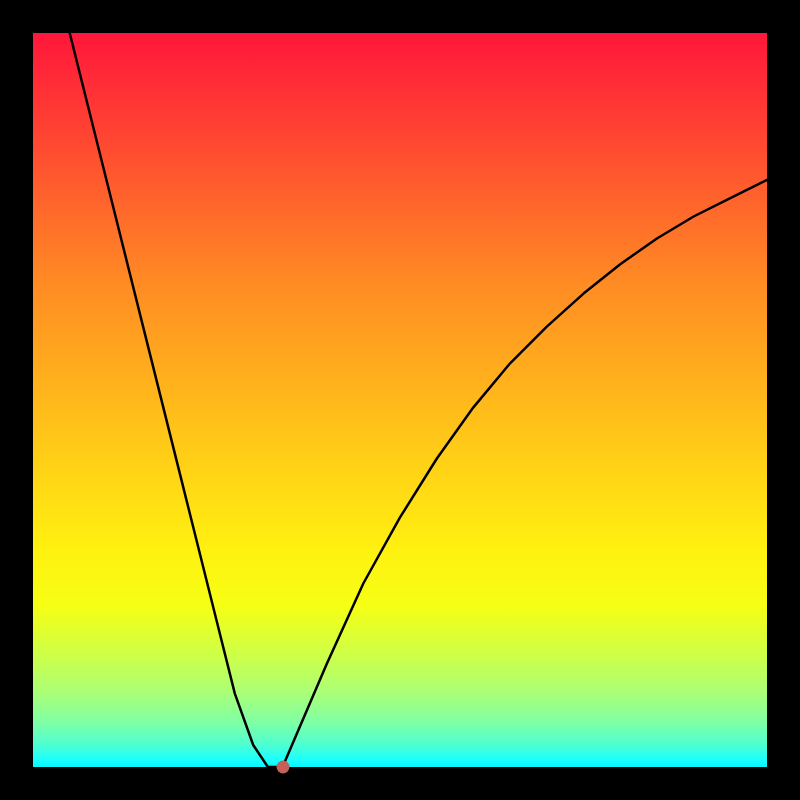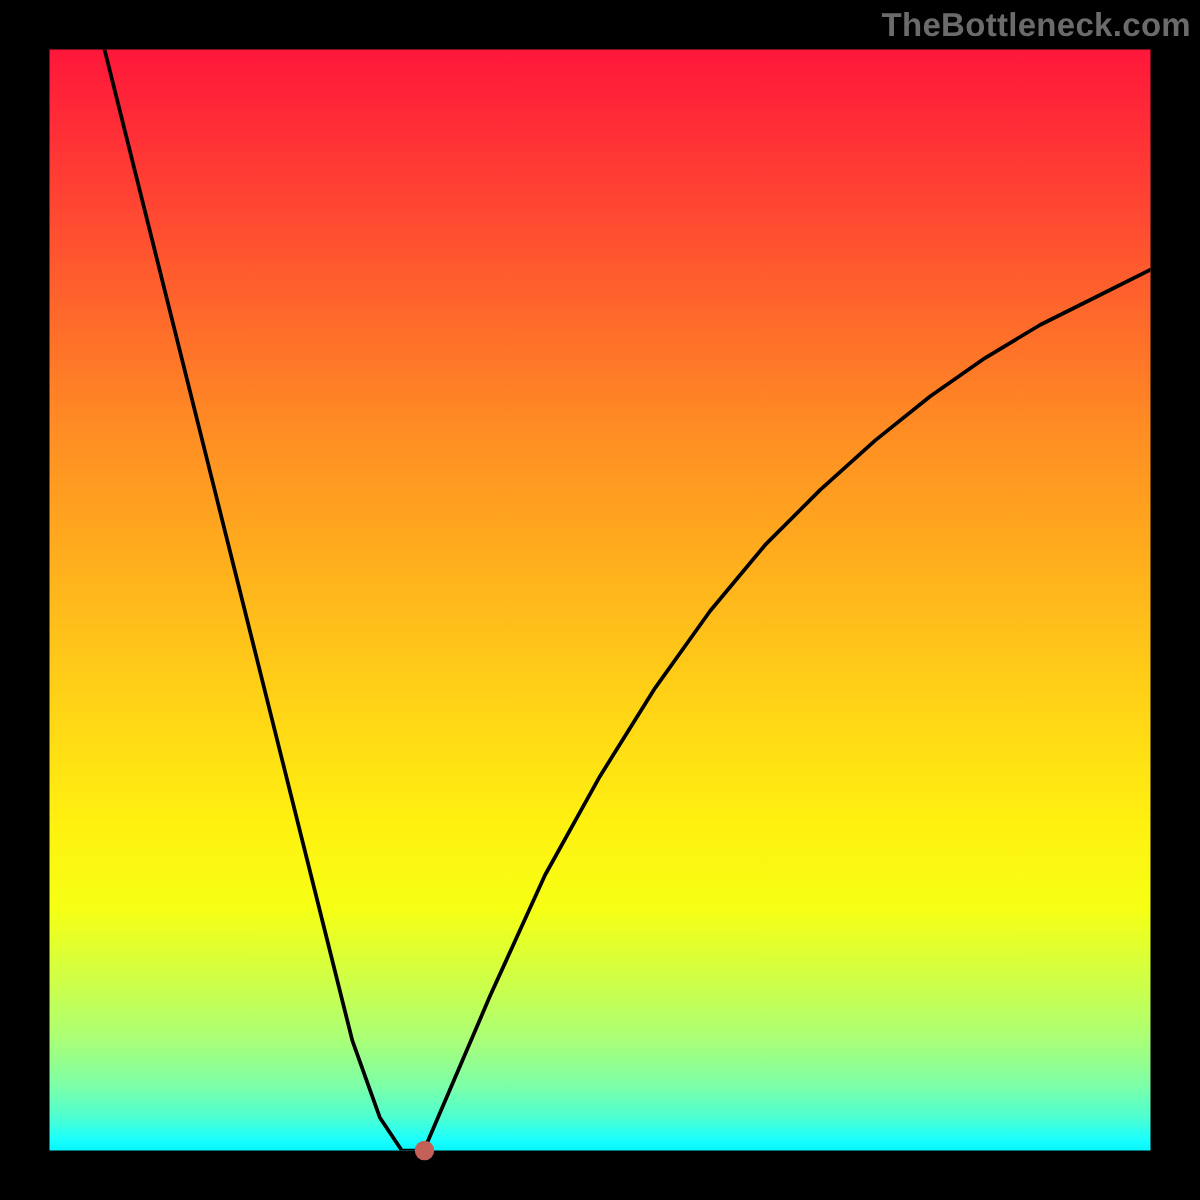--- a/index.html
+++ b/index.html
@@ -70,14 +70,13 @@
 </head>
 <body>
 
 <div class="frame">
   <div class="plot">
     <svg class="curve" viewBox="0 0 734 734" preserveAspectRatio="none">
       <path id="curve-path" d="M36.70 0.00 L73.40 146.80 L110.10 293.60 L146.80 440.40 L183.50 587.20 L201.85 660.60 L220.20 711.98 L234.88 734.00 L249.56 734.00 L293.60 631.24 L330.30 550.50 L367.00 484.44 L403.70 425.72 L440.40 374.34 L477.10 330.30 L513.80 293.60 L550.50 260.57 L587.20 231.21 L623.90 205.52 L660.60 183.50 L697.30 165.15 L734.00 146.80 " fill="none" stroke="#000" stroke-width="2.5" stroke-linecap="round" stroke-linejoin="round"></path>
     </svg>
     <div id="marker" class="marker" style="left: 249.56px; top: 734px; background: rgb(196, 96, 88);"></div>
   </div>
-  <div class="attribution">TheBottleneck.com</div>
 </div>
 
 </body></html>

